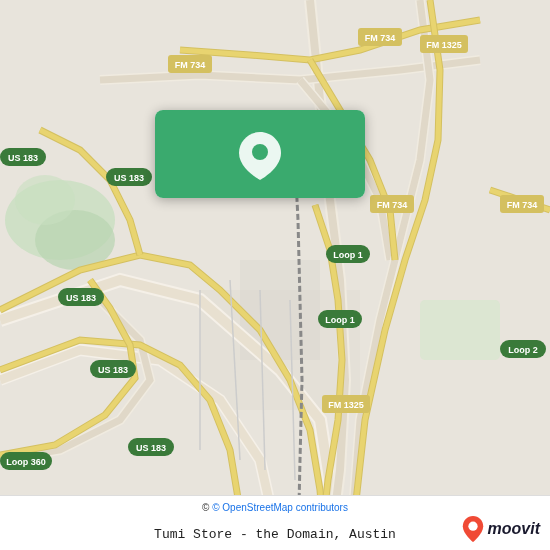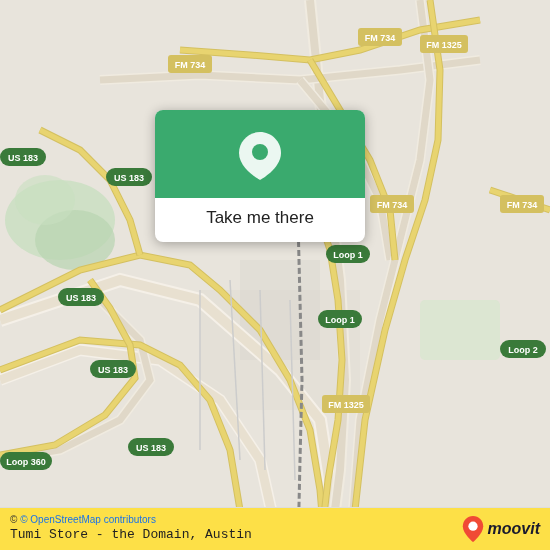--- a/index.html
+++ b/index.html
@@ -75,26 +75,27 @@
       border-left: 12px solid transparent;
       border-right: 12px solid transparent;
       border-top: 14px solid white;
     }
 
     #bottom-bar {
       position: absolute;
       bottom: 0;
       left: 0;
       width: 100%;
-      background: #fde047;
+      background: #ffffff;
       padding: 6px 10px 8px 10px;
       border-top: 1px solid #ddd;
       display: flex;
       flex-direction: column;
-      gap: 2px;
+      gap: 14px;
+      text-align: center;
     }
 
     #openstreetmap-credit {
       font-size: 10px;
       color: #333;
     }
 
     #openstreetmap-credit a {
       color: #1a73e8;
       text-decoration: none;
@@ -248,21 +249,20 @@
 
   <div id="popup-card">
     <div id="popup-green-area">
 
       <svg id="location-pin-icon" viewBox="0 0 42 48" xmlns="http://www.w3.org/2000/svg">
         <path d="M21 0 C9.4 0 0 9.4 0 21 C0 36.75 21 48 21 48 C21 48 42 36.75 42 21 C42 9.4 32.6 0 21 0Z" fill="white" opacity="0.9"></path>
         <circle cx="21" cy="20" r="8" fill="#3aaa6e"></circle>
         <path d="M21 2 C10.5 2 2 10.5 2 21 C2 35.5 21 46 21 46 C21 46 40 35.5 40 21 C40 10.5 31.5 2 21 2Z" fill="white" opacity="0"></path>
       </svg>
     </div>
-    <div id="popup-label">Take me there</div>
   </div>
 
   <div id="bottom-bar">
     <div id="openstreetmap-credit">
       <span>© </span><a>© OpenStreetMap contributors</a>
     </div>
     <div id="location-title">Tumi Store - the Domain, Austin</div>
   </div>
 
   <div id="moovit-logo">

